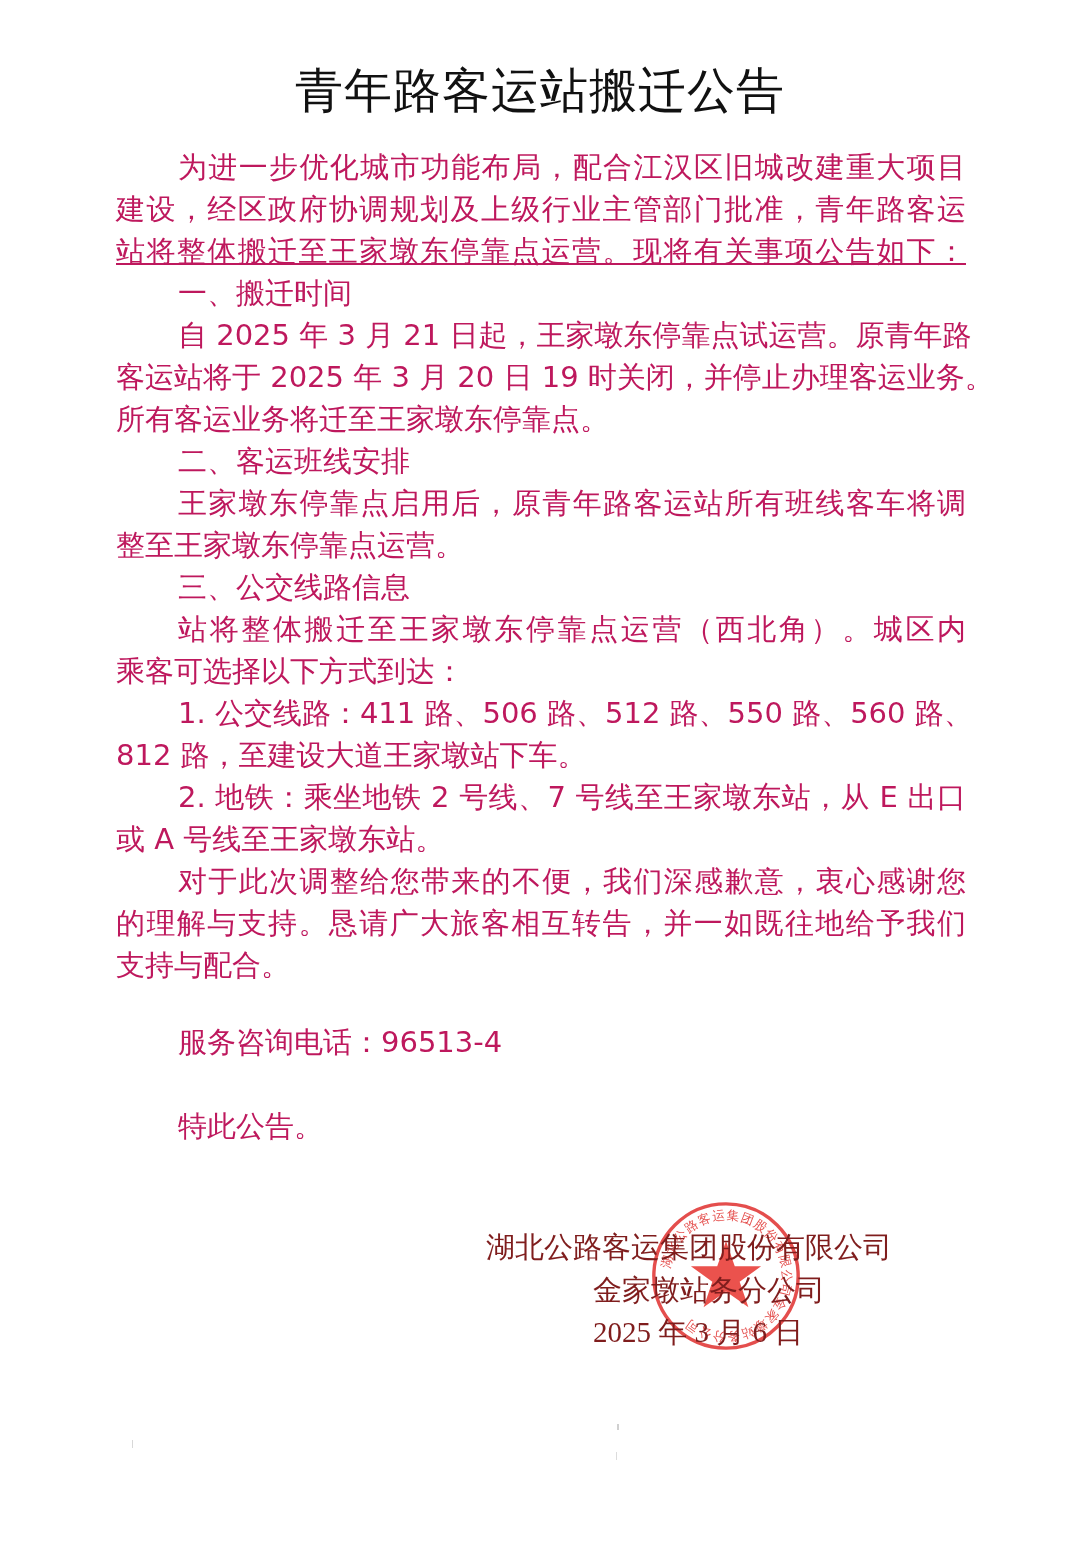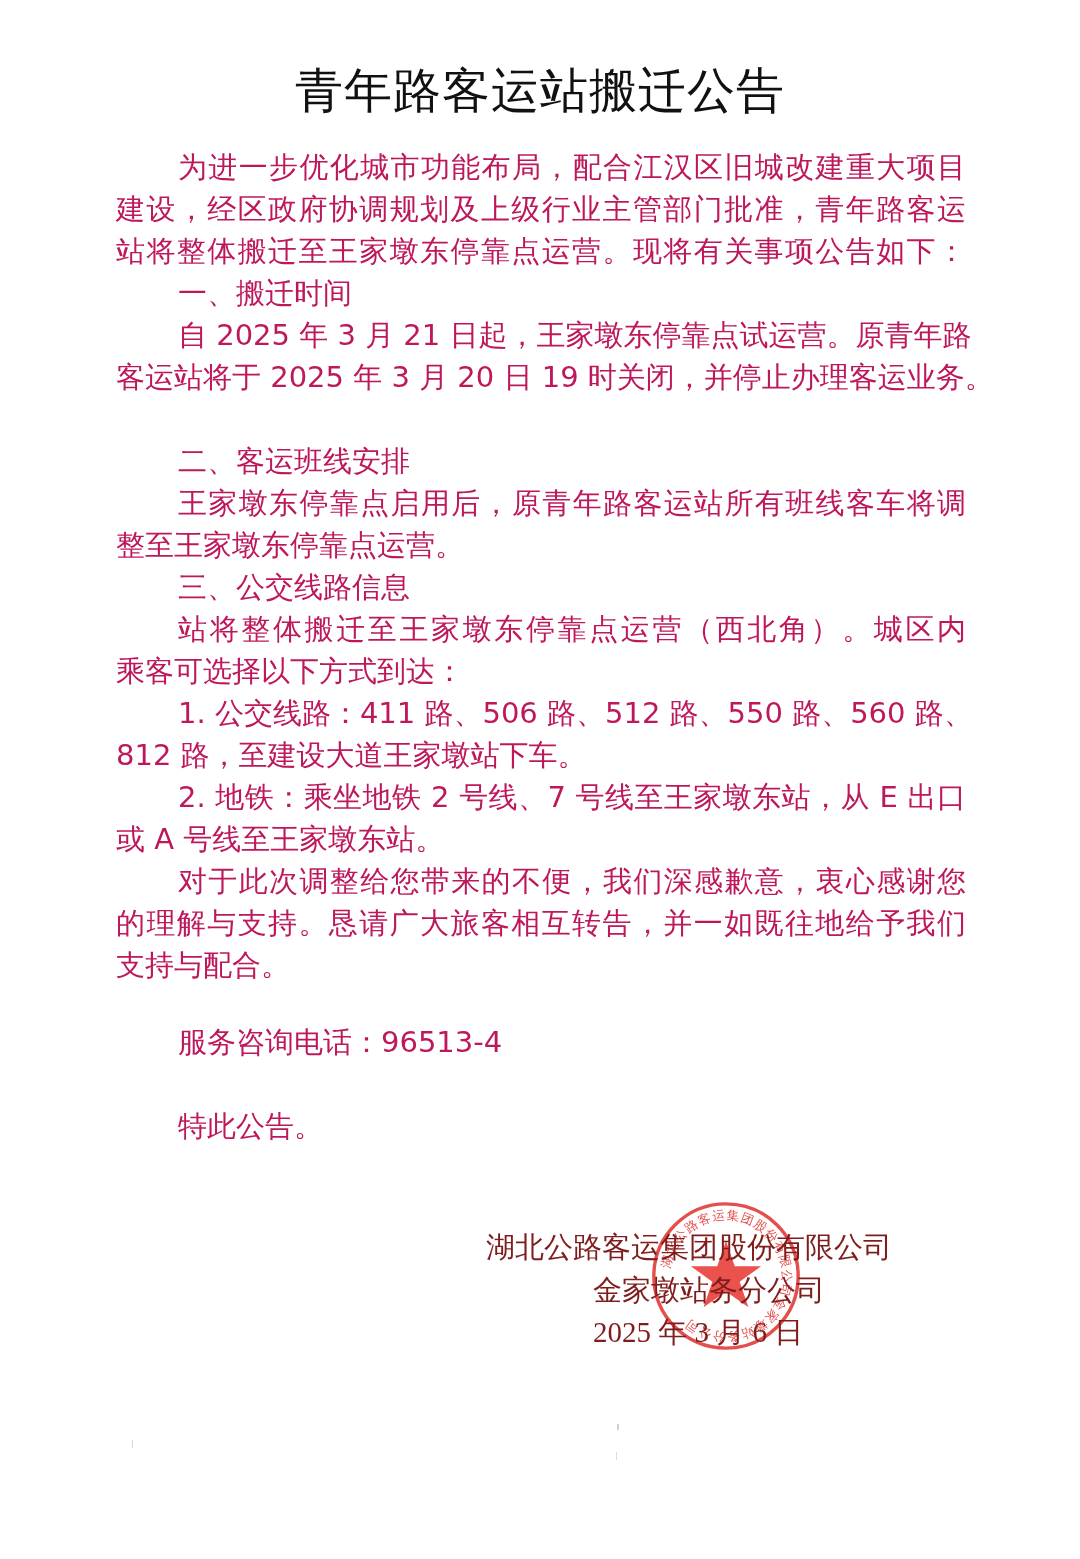--- a/index.html
+++ b/index.html
@@ -74,25 +74,26 @@
   </style>
 </head>
 <body>
 
 <div class="doc">
 
   <div class="title">青年路客运站搬迁公告</div>
 
   <div class="line indent" style="top:146px;">为进一步优化城市功能布局，配合江汉区旧城改建重大项目</div>
   <div class="line" style="top:188px;">建设，经区政府协调规划及上级行业主管部门批准，青年路客运</div>
-  <div class="line" style="top:230px;">站将整体搬迁至王家墩东停靠点运营。现将有关事项公告如下：</div>
+  <div class="line" style="top:230px;text-decoration:underline;">站将整体搬迁至王家墩东停靠点运营。现将有关事项公告如下：</div>
 
   <div class="line indent heading" style="top:272px;">一、搬迁时间</div>
   <div class="line indent" style="top:314px;">自 2025 年 3 月 21 日起，王家墩东停靠点试运营。原青年路</div>
   <div class="line" style="top:356px;">客运站将于 2025 年 3 月 20 日 19 时关闭，并停止办理客运业务。</div>
+  <div class="line last" style="top:398px;">所有客运业务将迁至王家墩东停靠点。</div>
 
   <div class="line indent heading" style="top:440px;">二、客运班线安排</div>
   <div class="line indent" style="top:482px;">王家墩东停靠点启用后，原青年路客运站所有班线客车将调</div>
   <div class="line last" style="top:524px;">整至王家墩东停靠点运营。</div>
 
   <div class="line indent heading" style="top:566px;">三、公交线路信息</div>
   <div class="line indent" style="top:608px;">站将整体搬迁至王家墩东停靠点运营（西北角）。城区内</div>
   <div class="line last" style="top:650px;">乘客可选择以下方式到达：</div>
 
   <div class="line indent" style="top:692px;">1. 公交线路：411 路、506 路、512 路、550 路、560 路、</div>

